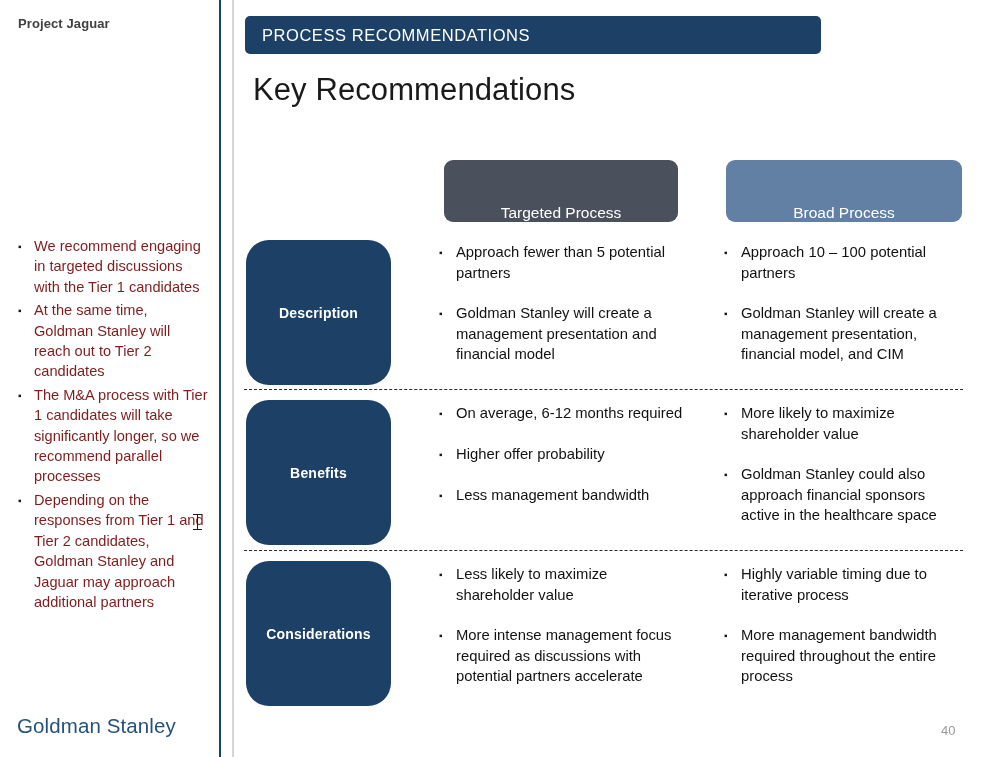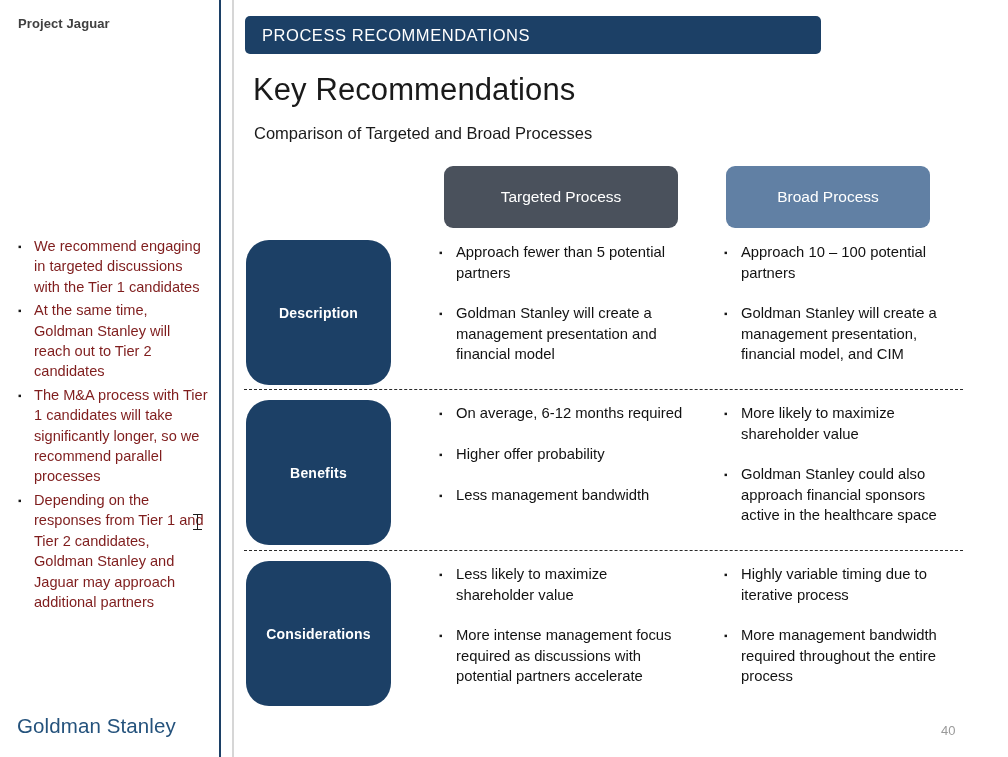--- a/index.html
+++ b/index.html
@@ -132,37 +132,37 @@
     position: absolute;
     left: 20px;
     top: 124px;
     font-size: 16.5px;
     color: #1a1a1a;
   }
 
   
   .col-head {
     position: absolute;
-    top: 166px;
+    top: 160px;
     height: 62px;
     border-radius: 9px;
     display: flex;
-    align-items: center;
+    align-items: flex-end;
     justify-content: center;
     color: #ffffff;
     font-size: 15.5px;
   }
   #col-head-targeted {
     left: 210px;
     width: 234px;
     background: #4a515c;
   }
   #col-head-broad {
     left: 492px;
-    width: 204px;
+    width: 236px;
     background: #6180a4;
   }
 
   
   .row-label {
     position: absolute;
     left: 12px;
     width: 145px;
     background: #1c4066;
     border-radius: 23px;
@@ -264,21 +264,20 @@
   <div id="sidebar-rule"></div>
   <div id="sidebar-rule-light"></div>
 
   <div id="content">
 
     <div id="banner">
       <span id="banner-text">PROCESS RECOMMENDATIONS</span>
     </div>
 
     <div id="slide-title">Key Recommendations</div>
-    <div id="slide-subtitle">Comparison of Targeted and Broad Processes</div>
 
     <div class="col-head" id="col-head-targeted">
       <span>Targeted Process</span>
     </div>
     <div class="col-head" id="col-head-broad">
       <span>Broad Process</span>
     </div>
 
     <div class="row-label" style="top:240px; height:145px;">
       <span>Description</span>

